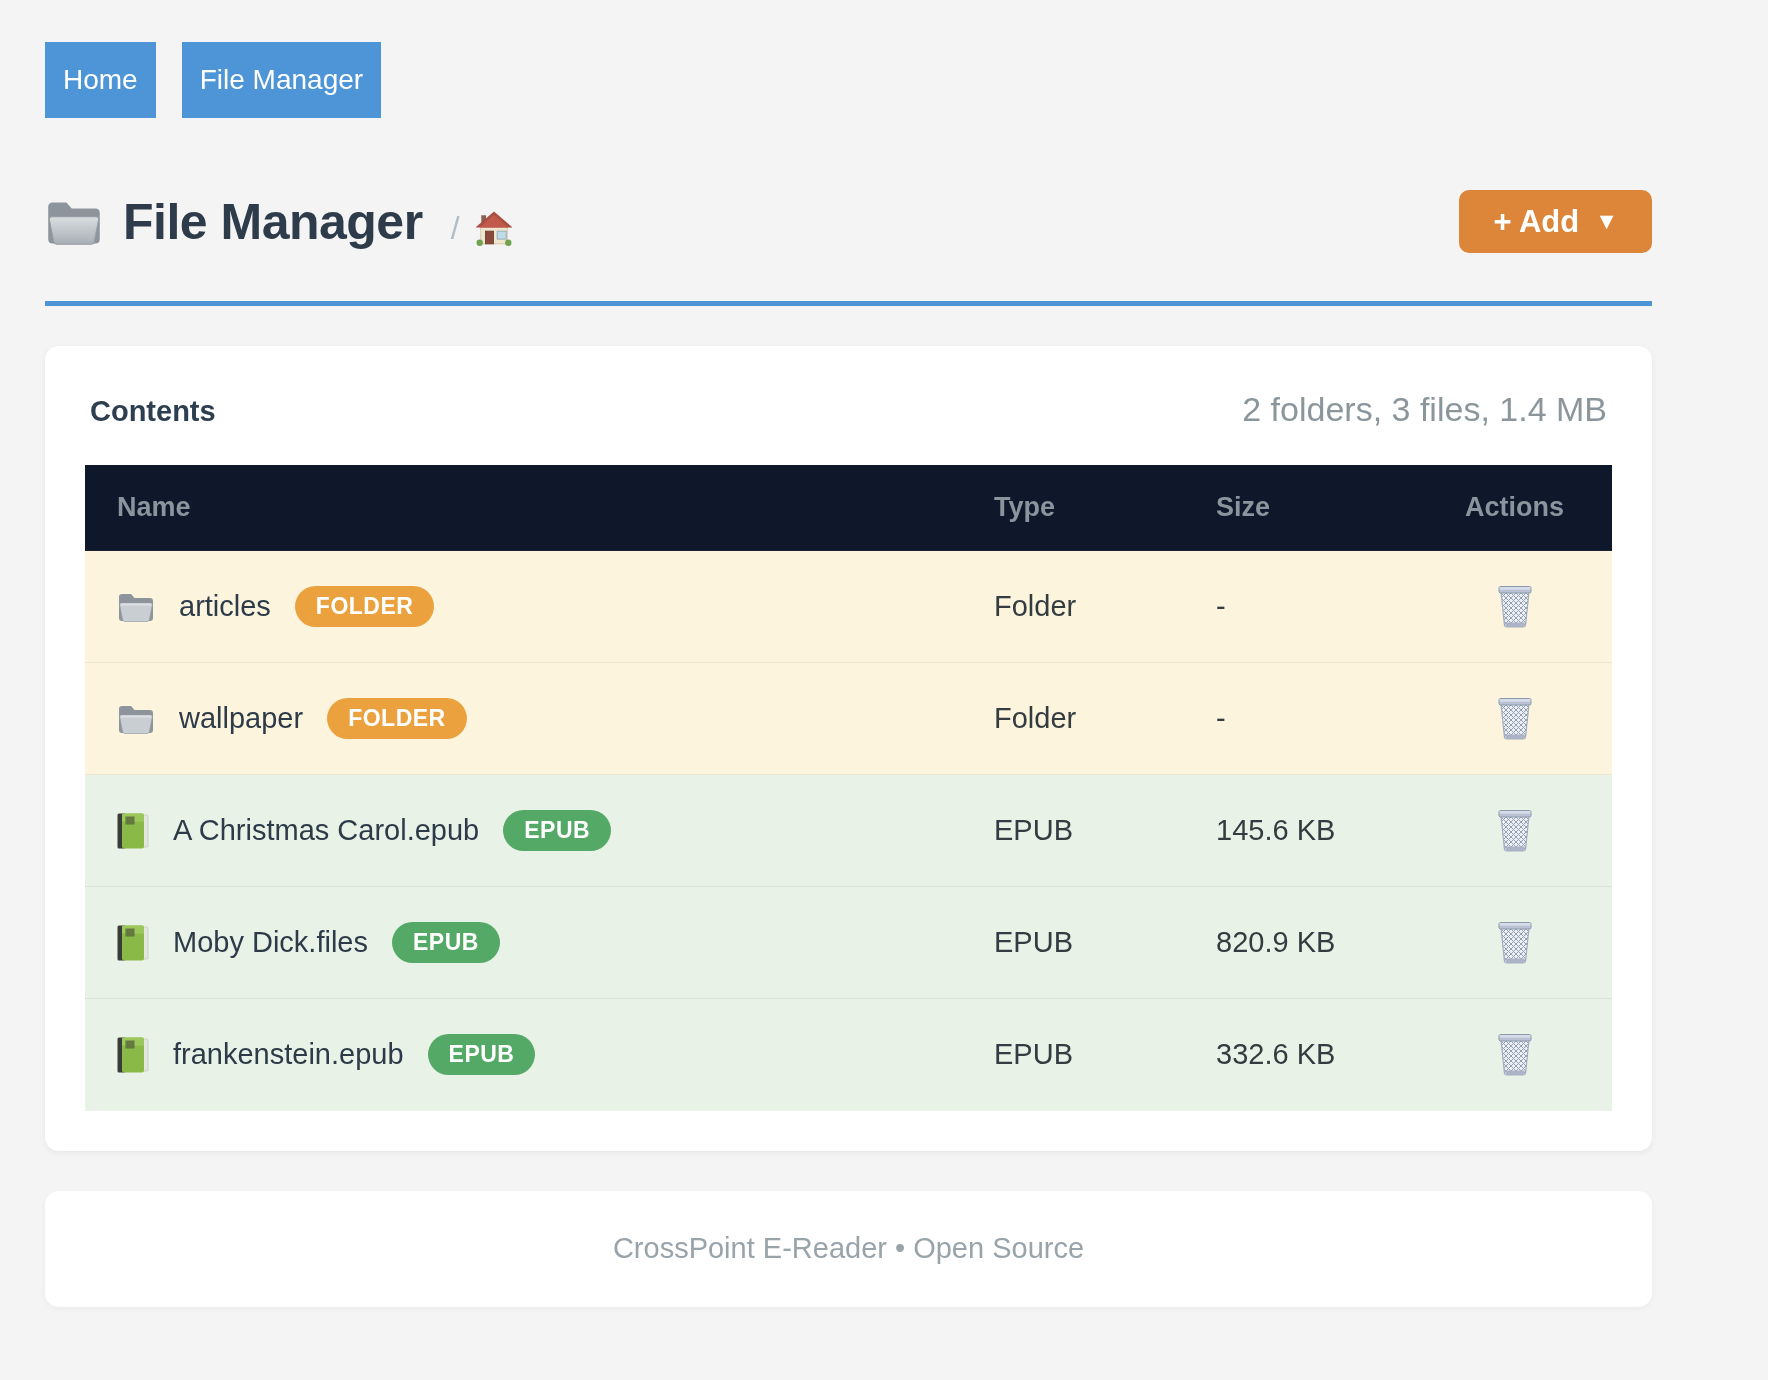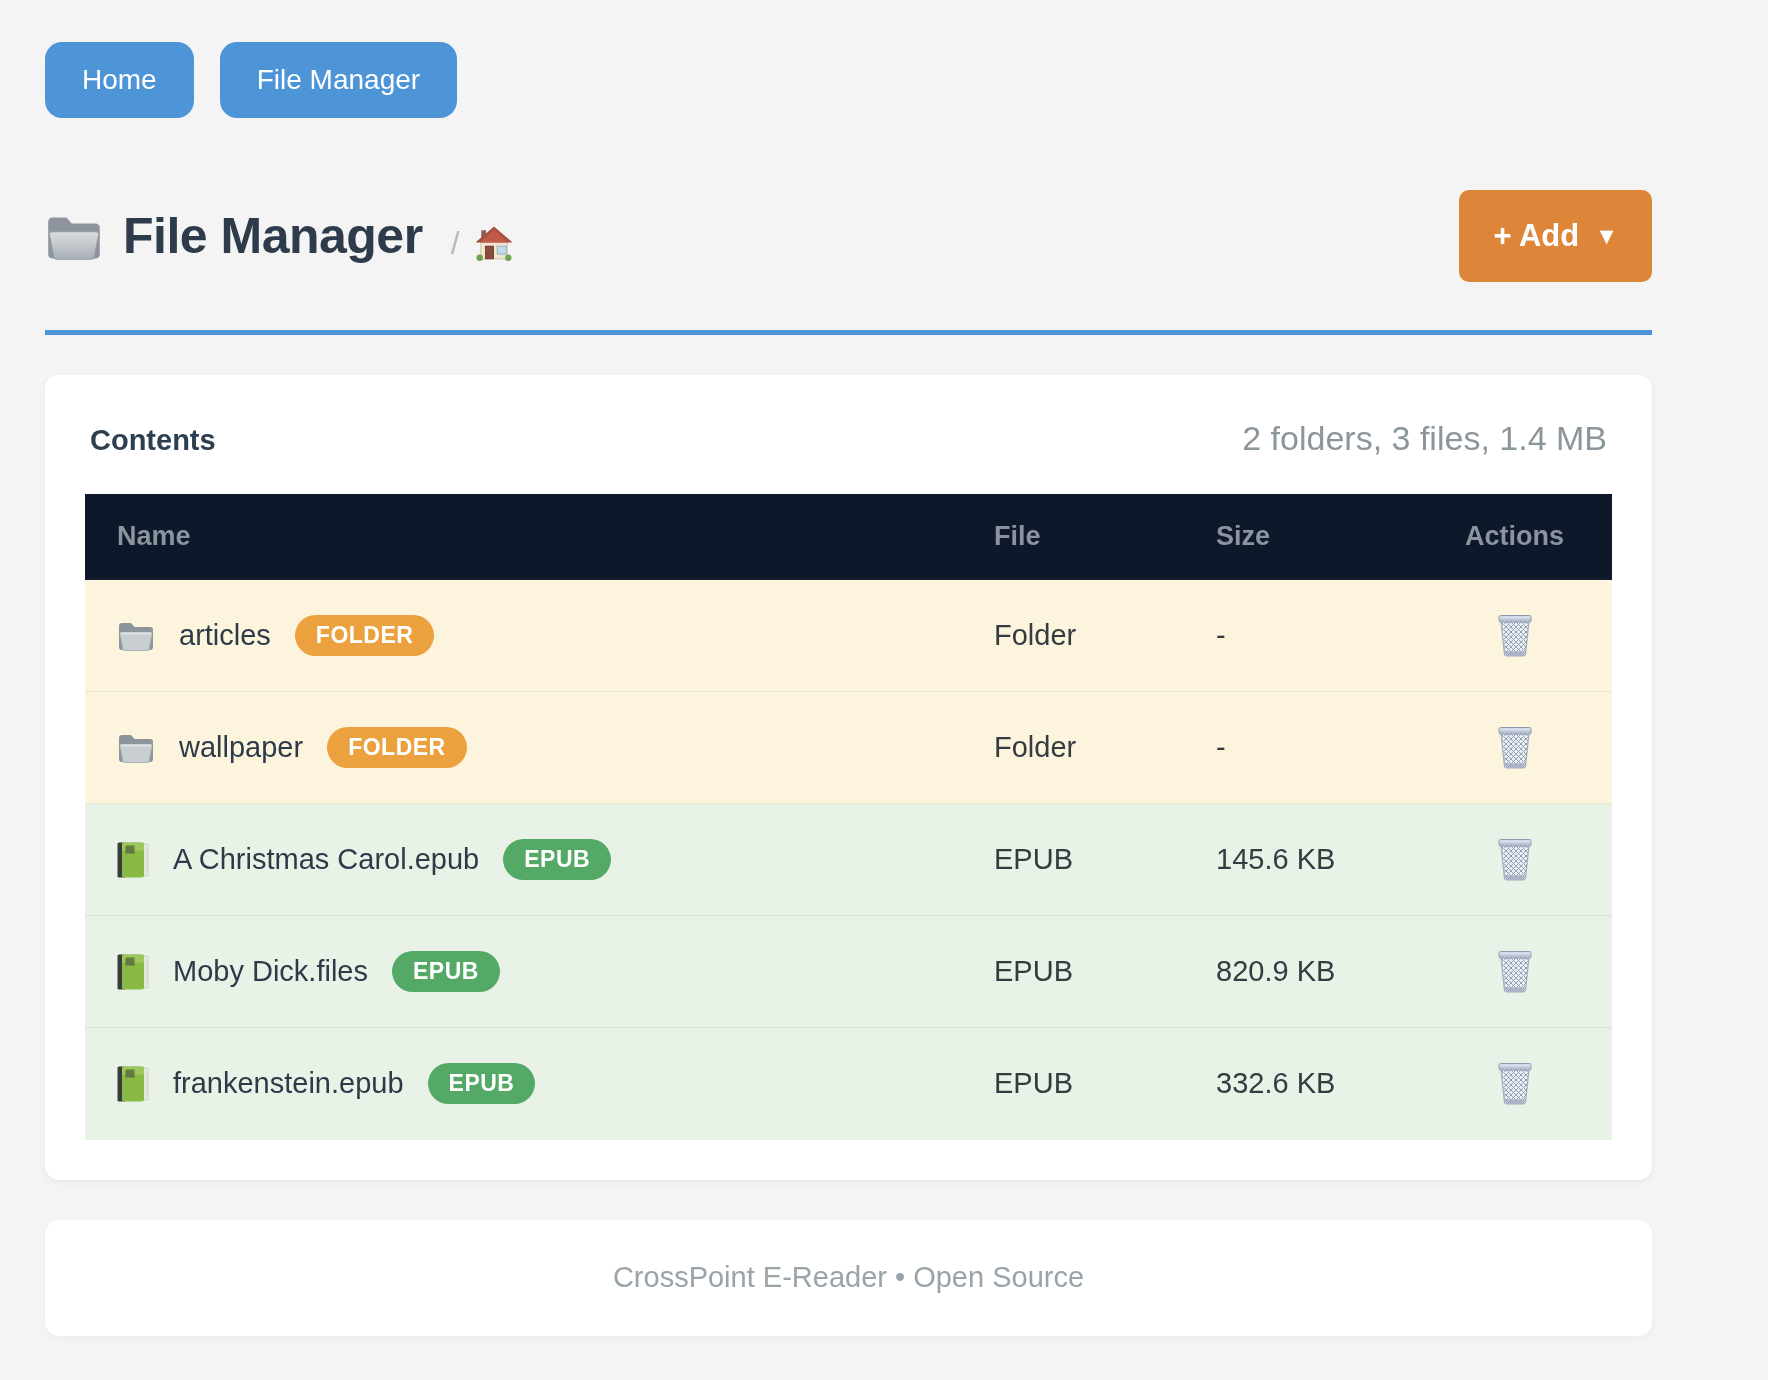--- a/index.html
+++ b/index.html
@@ -8,33 +8,33 @@
     background:#f4f4f4;
     font-family:"Liberation Sans","DejaVu Sans",sans-serif;
     color:#343b41;
   }
   .container { position:absolute; left:45px; top:0; width:1607px; }
 
   
   .nav { margin-top:42px; display:flex; gap:26px; }
   .nav-btn {
     background:var(--accent-blue,#4e95d8); color:#fff; border:none;
-    font-family:inherit; font-size:28px; border-radius:17px; height:76px;
-    padding:0 37px; display:flex; align-items:center; cursor:pointer;
+    font-family:inherit; font-size:28px; border-radius:0; height:76px;
+    padding:0 18px; display:flex; align-items:center; cursor:pointer;
   }
 
   
   .page-header { margin-top:72px; display:flex; align-items:center; }
   .title-icon { margin-right:20px; display:flex; }
   .page-title { font-size:50px; font-weight:800; color:#2e3b4a; letter-spacing:-0.5px; }
   .breadcrumb { margin-left:28px; display:flex; align-items:center; gap:16px; margin-top:14px; }
   .crumb-sep { color:#b4bcc3; font-size:32px; }
   .add-btn {
     margin-left:auto; background:var(--accent-orange,#dd8639); color:#fff; border:none;
-    font-family:inherit; height:92px; padding:0 34px; border-radius:10px;
+    font-family:inherit; height:63px; padding:0 34px; border-radius:10px;
     font-size:31px; font-weight:700; display:flex; align-items:center; gap:16px; cursor:pointer;
   }
   .add-caret { font-size:23px; }
 
   .divider { margin-top:48px; height:5px; background:var(--accent-blue,#4e95d8); border:none; }
 
   
   .card {
     margin-top:40px; background:#fff; border-radius:14px;
     box-shadow:0 2px 6px rgba(0,0,0,0.06); padding:44px 40px 40px;
@@ -127,21 +127,21 @@
   <div class="card">
     <div class="card-head">
       <div class="card-title">Contents</div>
       <div class="card-summary">2 folders, 3 files, 1.4 MB</div>
     </div>
 
     <table>
       <thead>
         <tr>
           <th class="col-name">Name</th>
-          <th class="col-type">File</th>
+          <th class="col-type">Type</th>
           <th class="col-size">Size</th>
           <th class="col-actions">Actions</th>
         </tr>
       </thead>
       <tbody>
           <tr class="folder">
     <td class="cell-name">
       <span class="cell-name-inner">
         <span class="row-icon icon-folder">
           <svg width="38" height="31" viewBox="0 0 38 31">

